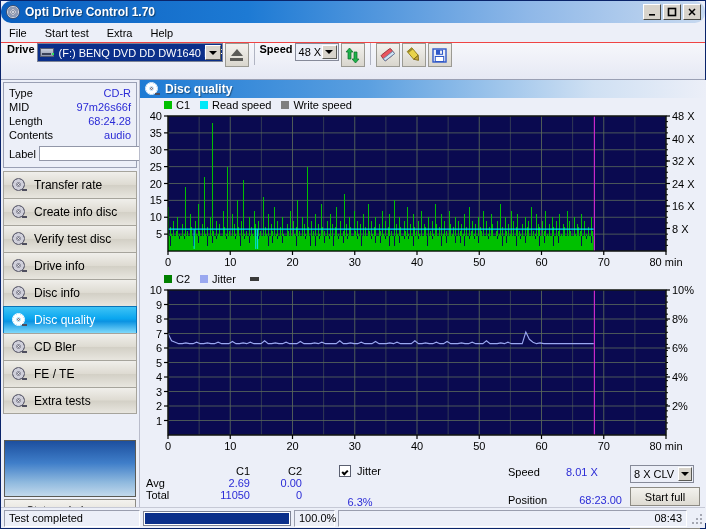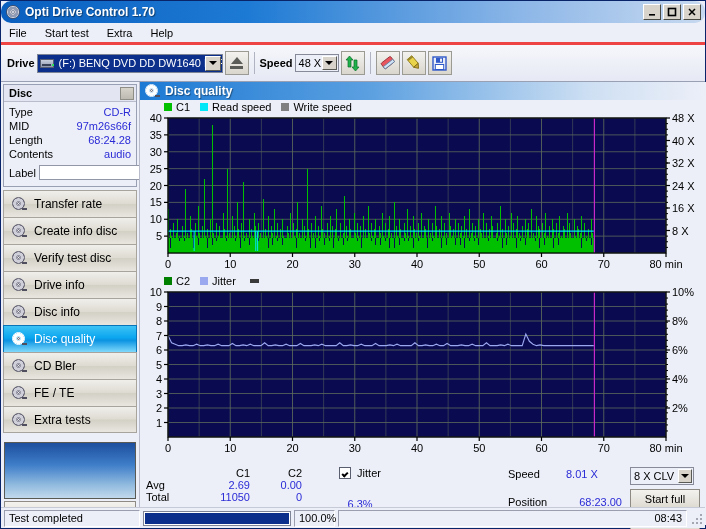--- a/index.html
+++ b/index.html
@@ -31,25 +31,25 @@
   .title-text{color:#fff;font-weight:bold;font-size:12px;text-shadow:1px 1px 1px rgba(0,0,0,.45);flex:1 1 auto;}
   .win-btns{display:flex;gap:2px;padding-right:2px;}
   .win-btn{
     width:18px;height:16px;background:#d8d4cc;border:1px solid #fff;
     border-right-color:#4a4a45;border-bottom-color:#4a4a45;
     display:flex;align-items:center;justify-content:center;font-size:10px;color:#000;
     box-sizing:border-box;font-family:"Liberation Sans", sans-serif;line-height:1;
   }
   .win-btn svg{display:block;}
   
-  .menubar{height:19px;display:flex;align-items:center;padding-left:6px;gap:14px;background:#eceff8;border-bottom:3px solid #ef4444;}
+  .menubar{height:19px;display:flex;align-items:center;padding-left:6px;gap:14px;background:#eceff8;border-bottom:1px solid #ef4444;}
   .menuitem{font-size:11px;color:#000;padding:1px 2px;}
   
   .toolbar{
-    height:36px;display:flex;align-items:center;padding-left:6px;gap:2px;
+    height:36px;display:flex;padding-left:6px;gap:2px;
     background:linear-gradient(to bottom,#f6f7fb 0%,#e6e9f4 100%);
     border-bottom:1px solid #9aa0b4;
   }
   .tb-label{font-size:11px;font-weight:bold;color:#000;}
   .drive-combo{
     width:186px;height:19px;display:flex;align-items:center;
     background:#0b2f8a;border:1px solid #7d8496;box-sizing:border-box;position:relative;
   }
   .drive-combo .di{width:16px;height:13px;margin:0 3px 0 2px;position:relative;flex:0 0 auto;}
   .drive-combo .di .body{position:absolute;left:0;top:2px;width:14px;height:9px;background:linear-gradient(to bottom,#c9cfdc,#8e97ad);border:1px solid #555d72;box-sizing:border-box;}
@@ -266,24 +266,20 @@
         <rect x="4.3" y="9.5" width="8.4" height="5" fill="#fff" stroke="#2f58c8" stroke-width="1"></rect>
       </svg>
     </div>
   </div>
 
   <div class="body">
 
     <div class="sidebar">
 
       <div class="disc-panel">
-        <div class="disc-head">
-          <b>Disc</b>
-          <div class="sq"></div>
-        </div>
         <div class="disc-rows">
           <div class="drow">
             <span class="k">Type</span>
             <span class="v">CD-R</span>
           </div>
           <div class="drow">
             <span class="k">MID</span>
             <span class="v">97m26s66f</span>
           </div>
           <div class="drow">

